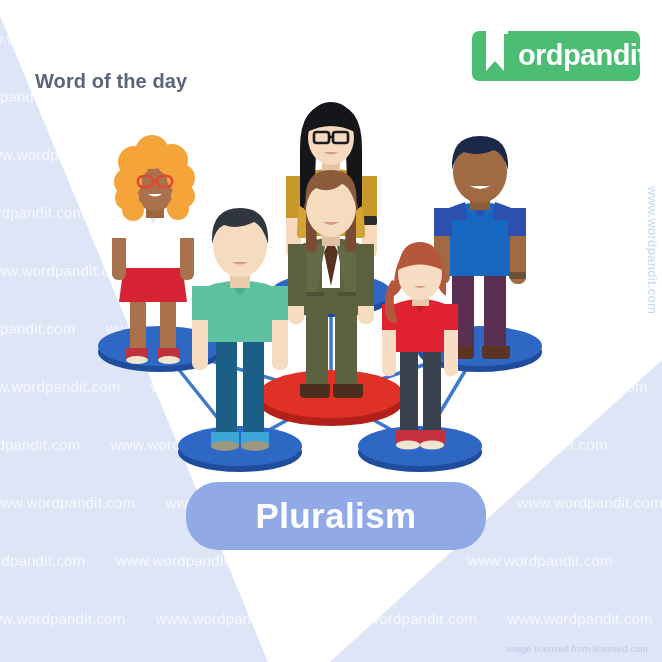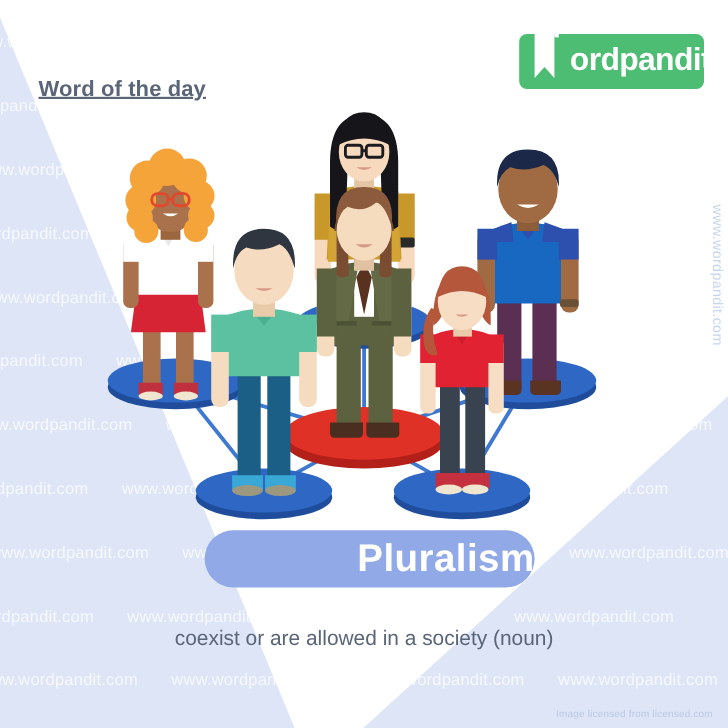--- a/index.html
+++ b/index.html
@@ -61,21 +61,21 @@
 
   
   .brand-title {
     position:absolute; left:47px; top:38px;
     font-size:25px; font-weight:bold;
     color:#5d6a80; letter-spacing:0.2px;
   }
   .brand-sub {
     position:absolute; left:35px; top:70px;
     font-size:20px; font-weight:bold;
-    color:#5a6578; letter-spacing:0.1px;text-decoration:underline;
+    color:#5a6578; letter-spacing:0.1px;
   }
 
   
   .logo {
     position:absolute; right:22px; top:31px;
     width:168px; height:50px;
     background:#4dbd74;
     border-radius:7px;
     overflow:hidden;
   }
@@ -86,24 +86,24 @@
     letter-spacing:-0.6px;
   }
   .logo-mark { position:absolute; left:12px; top:-2px; }
 
   
   .illo { position:absolute; left:0; top:96px; width:662px; height:400px; }
 
   
   .word-pill {
     position:absolute; left:186px; top:482px;
-    width:300px; height:52px;
+    width:300px; height:68px;
     background:#92a9e8;
     border-radius:32px;
-    display:flex; align-items:center; justify-content:flex-end;
+    display:flex; align-items:center; justify-content:center;
   }
   .word-pill span {
     color:#ffffff; font-size:35px; font-weight:bold;
     letter-spacing:0.4px;
   }
 
   
   .definition {
     position:absolute; left:0; top:566px; width:662px;
     text-align:center;
@@ -468,18 +468,17 @@
       </g>
 
     </g>
   </svg>
 
   <div class="word-pill">
     <span>Pluralism</span>
   </div>
 
   <div class="definition">
-    <span class="ln">coexist or are allowed in a society (noun)</span>
   </div>
 
   <div class="credit">Image licensed from licensed.com</div>
 
 </div>
 
 </body></html>

